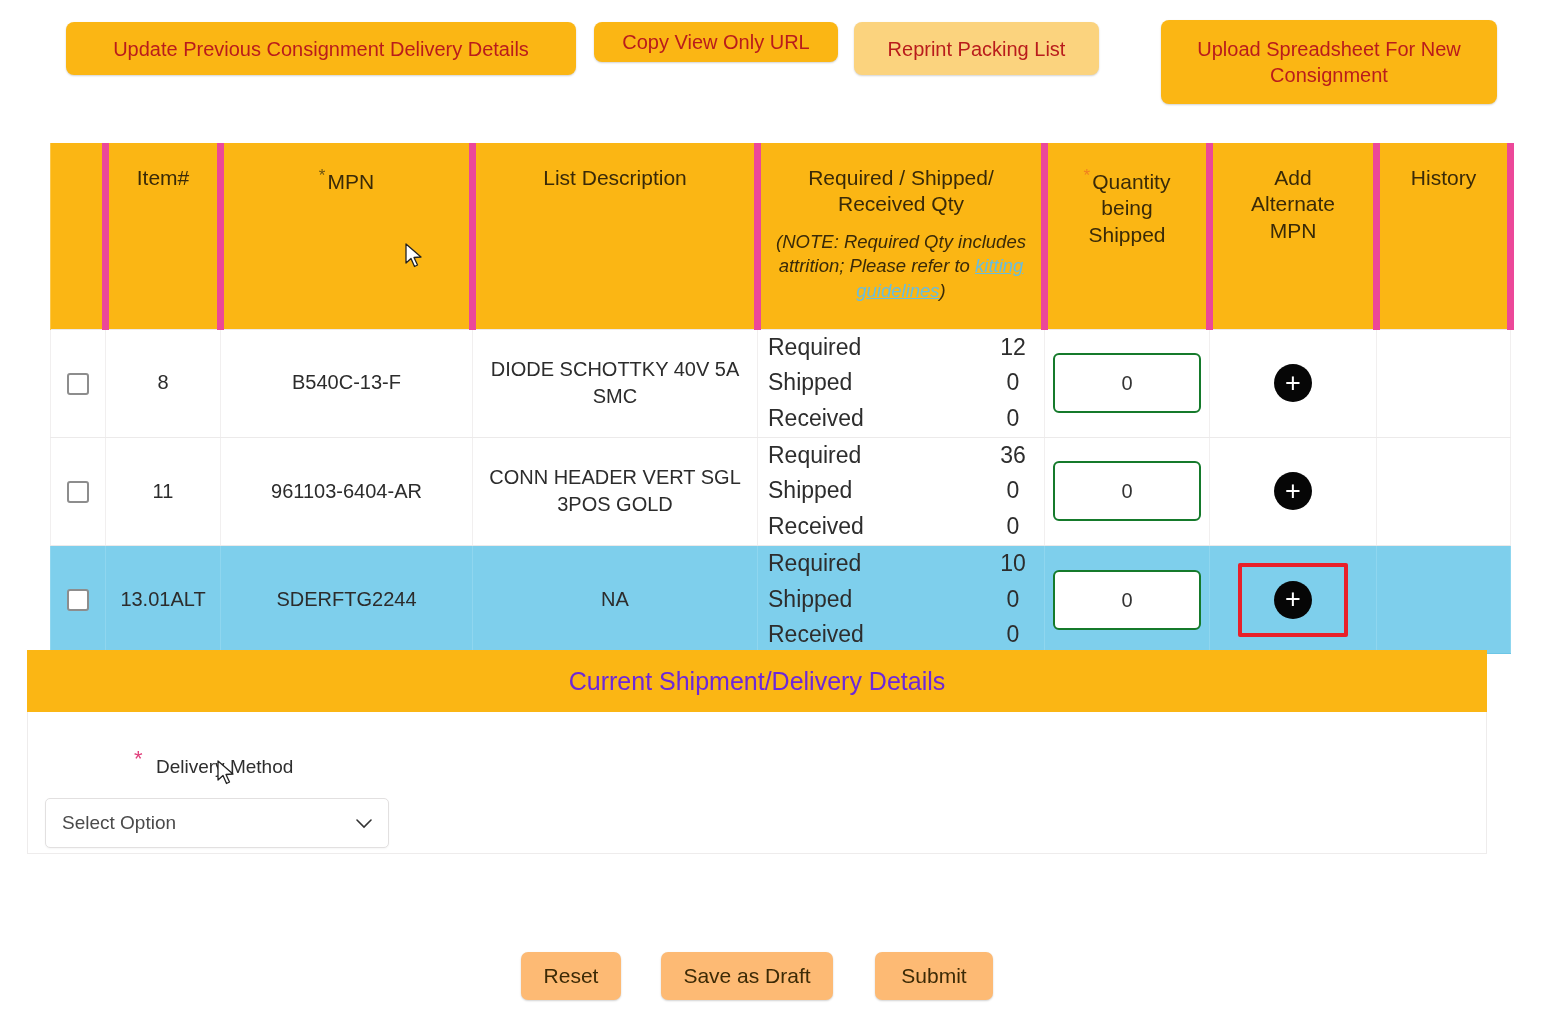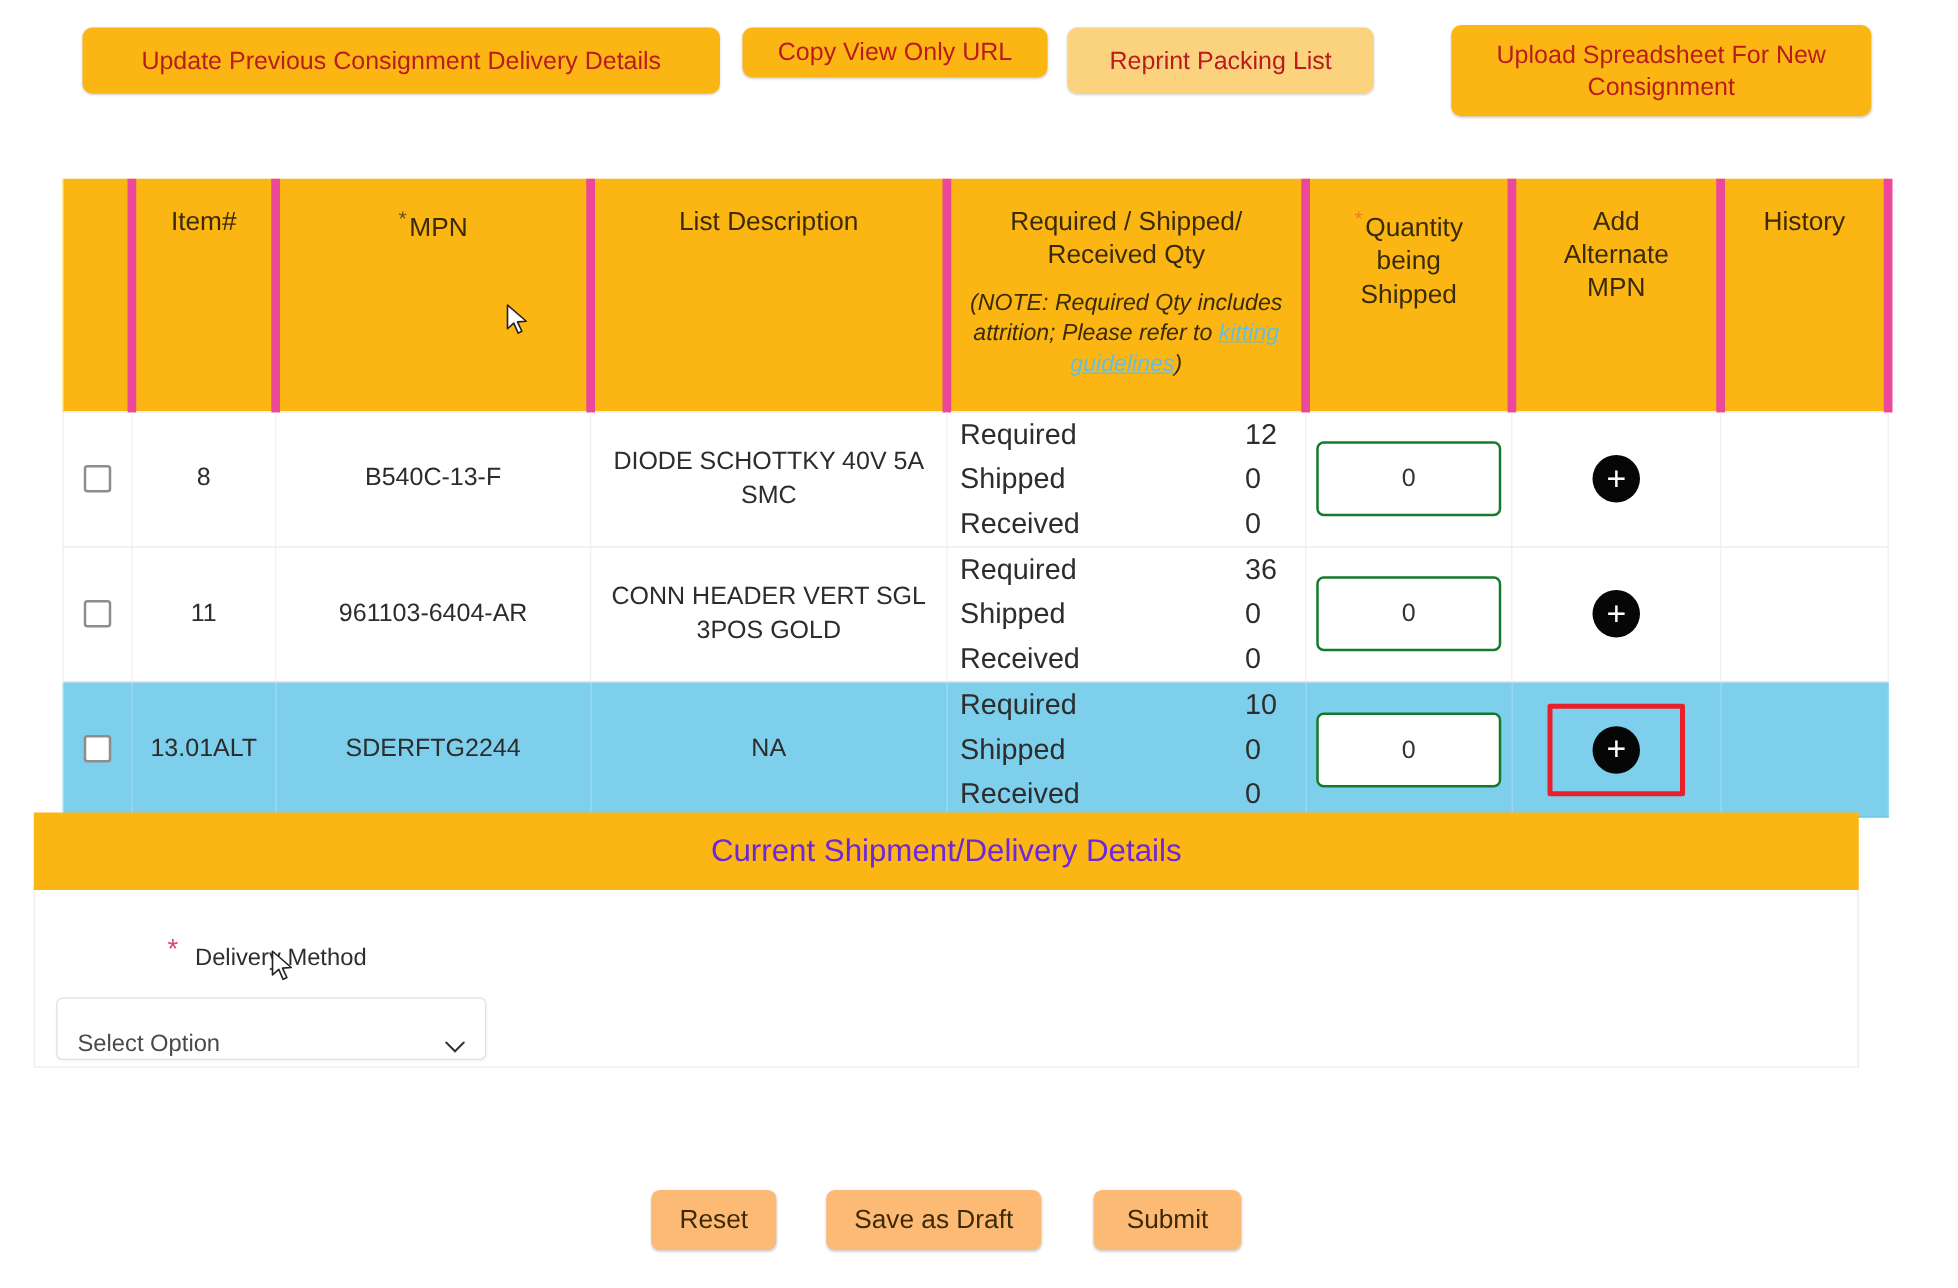--- a/index.html
+++ b/index.html
@@ -25,21 +25,21 @@
     text-align:center;
     display:flex; align-items:center; justify-content:center;
     box-shadow:0 1px 2px rgba(0,0,0,0.18);
     cursor:pointer;
     line-height:1.3;
     padding:0 14px;
   }
   #btn-update   { left:66px;  top:22px;  width:510px; height:53px; }
   #btn-copyurl  { left:594px; top:22px;  width:244px; height:40px; }
   #btn-reprint  { left:854px; top:22px;  width:245px; height:53px; background:#FBD37E; }
-  #btn-upload   { left:1161px;top:20px;  width:336px; height:73px; }
+  #btn-upload   { left:1161px;top:20px;  width:336px; height:84px; }
 
   
   .grid {
     position:absolute; left:50px; top:143px; width:1460px;
     border-collapse:collapse;
     table-layout:fixed;
   }
   .grid th, .grid td {
     border:1px solid #f0eee9;
     padding:0;
@@ -93,21 +93,21 @@
     background:#fff;
     display:inline-block;
     vertical-align:middle;
     cursor:pointer;
   }
 
   
   .qtybox { padding:0 14px 0 10px; }
   .qtyrow { display:flex; justify-content:space-between; align-items:baseline; font-size:23px; color:#2d2d2d; padding:2px 0;gap:32px; }
   .qtyrow .lab { text-align:left; }
-  .qtyrow .val { text-align:left; min-width:34px; }
+  .qtyrow .val { text-align:center; min-width:34px; }
 
   
   .qtyinput {
     width:148px; height:60px;
     border:2px solid #157a2b;
     border-radius:6px;
     background:#fff;
     text-align:center;
     font-size:20px;
     color:#333;
@@ -154,21 +154,21 @@
     position:absolute; left:128px; top:44px;
     font-size:19px; color:#2e2e2e;
   }
   .dm-star { color:#e0407c; font-size:22px; position:absolute; left:-22px; top:-10px; }
   .selectbox {
     position:absolute; left:17px; top:86px;
     width:344px; height:50px;
     border:1px solid #e2e0e0;
     border-radius:5px;
     background:#fff;
-    display:flex; align-items:flex-end;
+    display:flex; align-items:center;
     padding:0 16px;
     font-size:19px; color:#4a4a4a;
     cursor:pointer;
     box-shadow:0 1px 2px rgba(0,0,0,0.04);
   }
   .selectbox .chev { margin-left:auto; font-size:15px; color:#444; }
 
   
   .bbtn {
     position:absolute;

